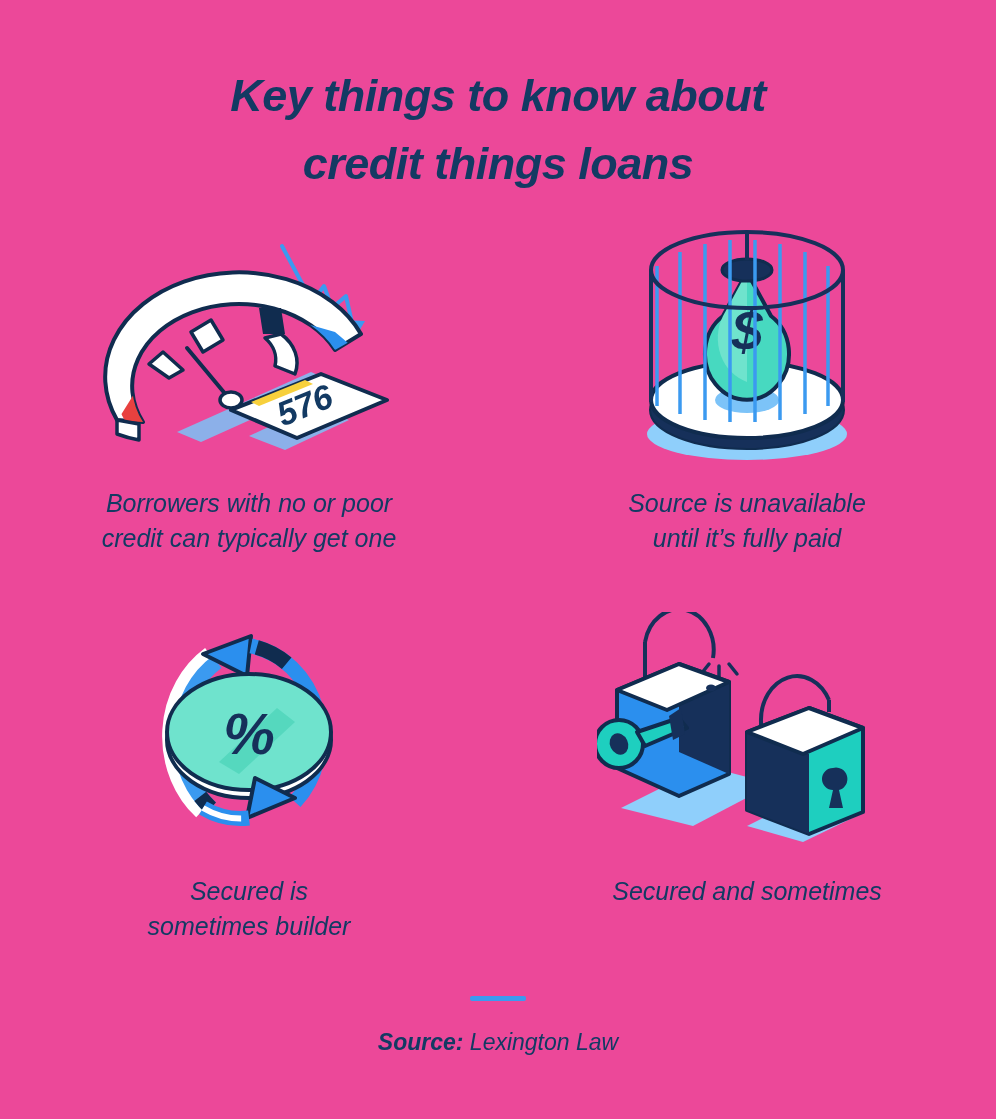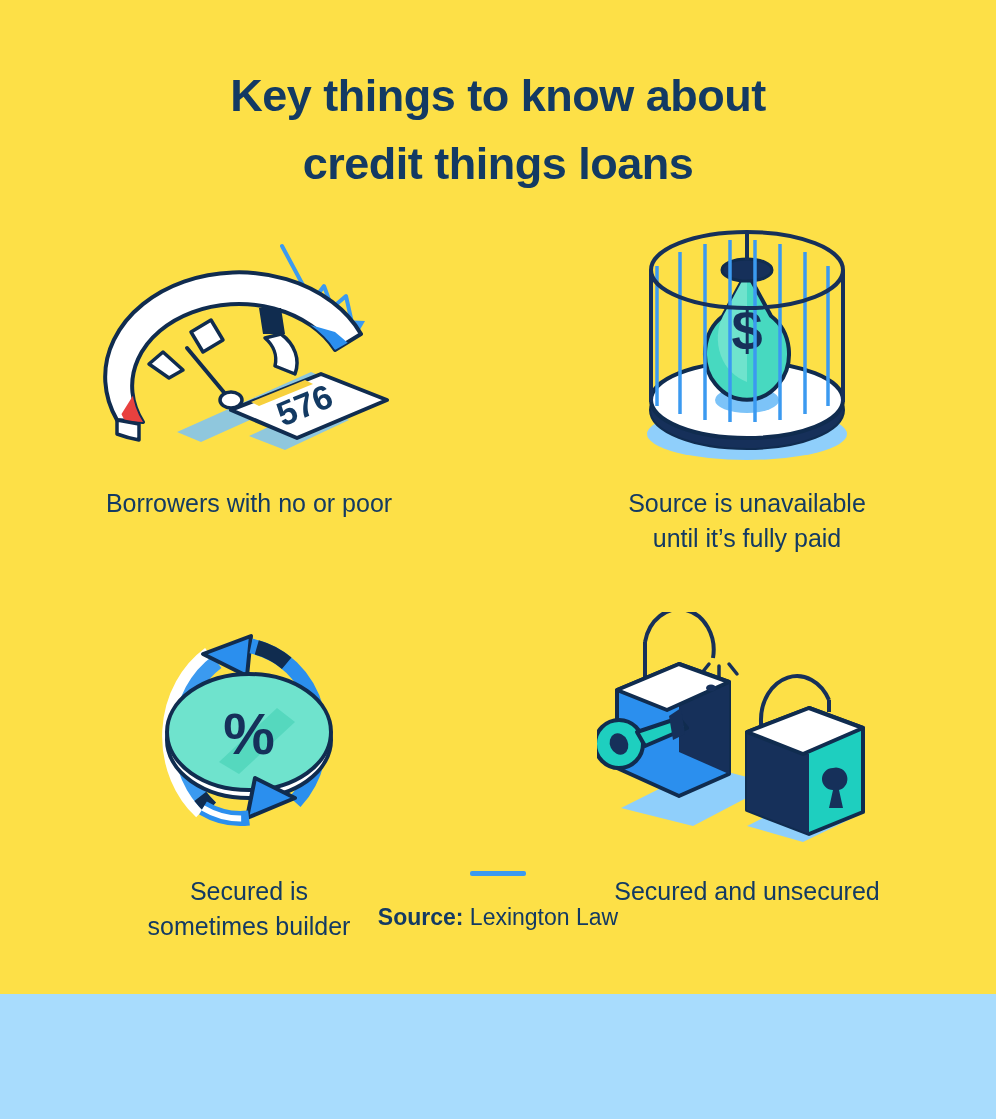--- a/index.html
+++ b/index.html
@@ -9,23 +9,24 @@
   body {
     width: 996px;
     height: 1119px;
     background: #a8dcfd;
     font-family: "Liberation Sans", sans-serif;
     overflow: hidden;
   }
   .infographic {
     position: relative;
     width: 996px;
-    height: 994px;
-    background: #fde047;
+    height: 1119px;
+    background: #ec4899;
     box-sizing: border-box;
+    font-style: italic;
   }
 
   
   .title-block {
     padding-top: 62px;
     text-align: center;
   }
   .title-line {
     display: block;
     color: #133a63;
@@ -139,20 +140,21 @@
 
           <g>
             <polygon points="132,186 222,150 288,176 198,214" fill="#ffffff" stroke="#102c4f" stroke-width="4" stroke-linejoin="round"></polygon>
             <polygon points="152,178 206,156 214,160 160,182" fill="#f7d03c"></polygon>
             <text x="210" y="192" fill="#133a63" font-family="Liberation Sans, sans-serif" font-size="34" font-weight="bold" text-anchor="middle" transform="rotate(-22 210 192)">576</text>
           </g>
         </svg>
       </div>
       <div class="caption">
         <span class="cl">Borrowers with no or poor</span>
+        <span class="cl">credit can typically get one</span>
       </div>
     </div>
 
     <div class="card">
       <div class="art">
         <svg viewBox="0 0 300 240" width="300" height="240">
 
           <ellipse cx="150" cy="210" rx="100" ry="26" fill="#8fcffb"></ellipse>
 
           <ellipse cx="150" cy="186" rx="96" ry="38" fill="#2b8fee" stroke="#102c4f" stroke-width="4"></ellipse>
@@ -257,21 +259,21 @@
             <path d="M164,110 L164,120 M232,88 L232,100" stroke="#16305a" stroke-width="4"></path>
             <polygon points="150,120 212,96 266,116 266,200 212,222 150,198" fill="#1ecfbf" stroke="#102c4f" stroke-width="4" stroke-linejoin="round"></polygon>
             <polygon points="150,120 150,198 212,222 212,142" fill="#16305a"></polygon>
             <polygon points="150,120 212,96 266,116 206,142" fill="#ffffff" stroke="#102c4f" stroke-width="4" stroke-linejoin="round"></polygon>
 
             <path d="M236,156 A11,11 0 1 0 236,178 L232,196 L246,196 L242,178 A11,11 0 0 0 236,156 Z" fill="#16305a"></path>
           </g>
         </svg>
       </div>
       <div class="caption">
-        <span class="cl">Secured and unsecured</span>
+        <span class="cl">Secured and sometimes</span>
       </div>
     </div>
 
   </div>
 
   <div class="footer">
     <div class="divider"></div>
     <div class="source">
       <b>Source:</b>
       <span>Lexington Law</span>

